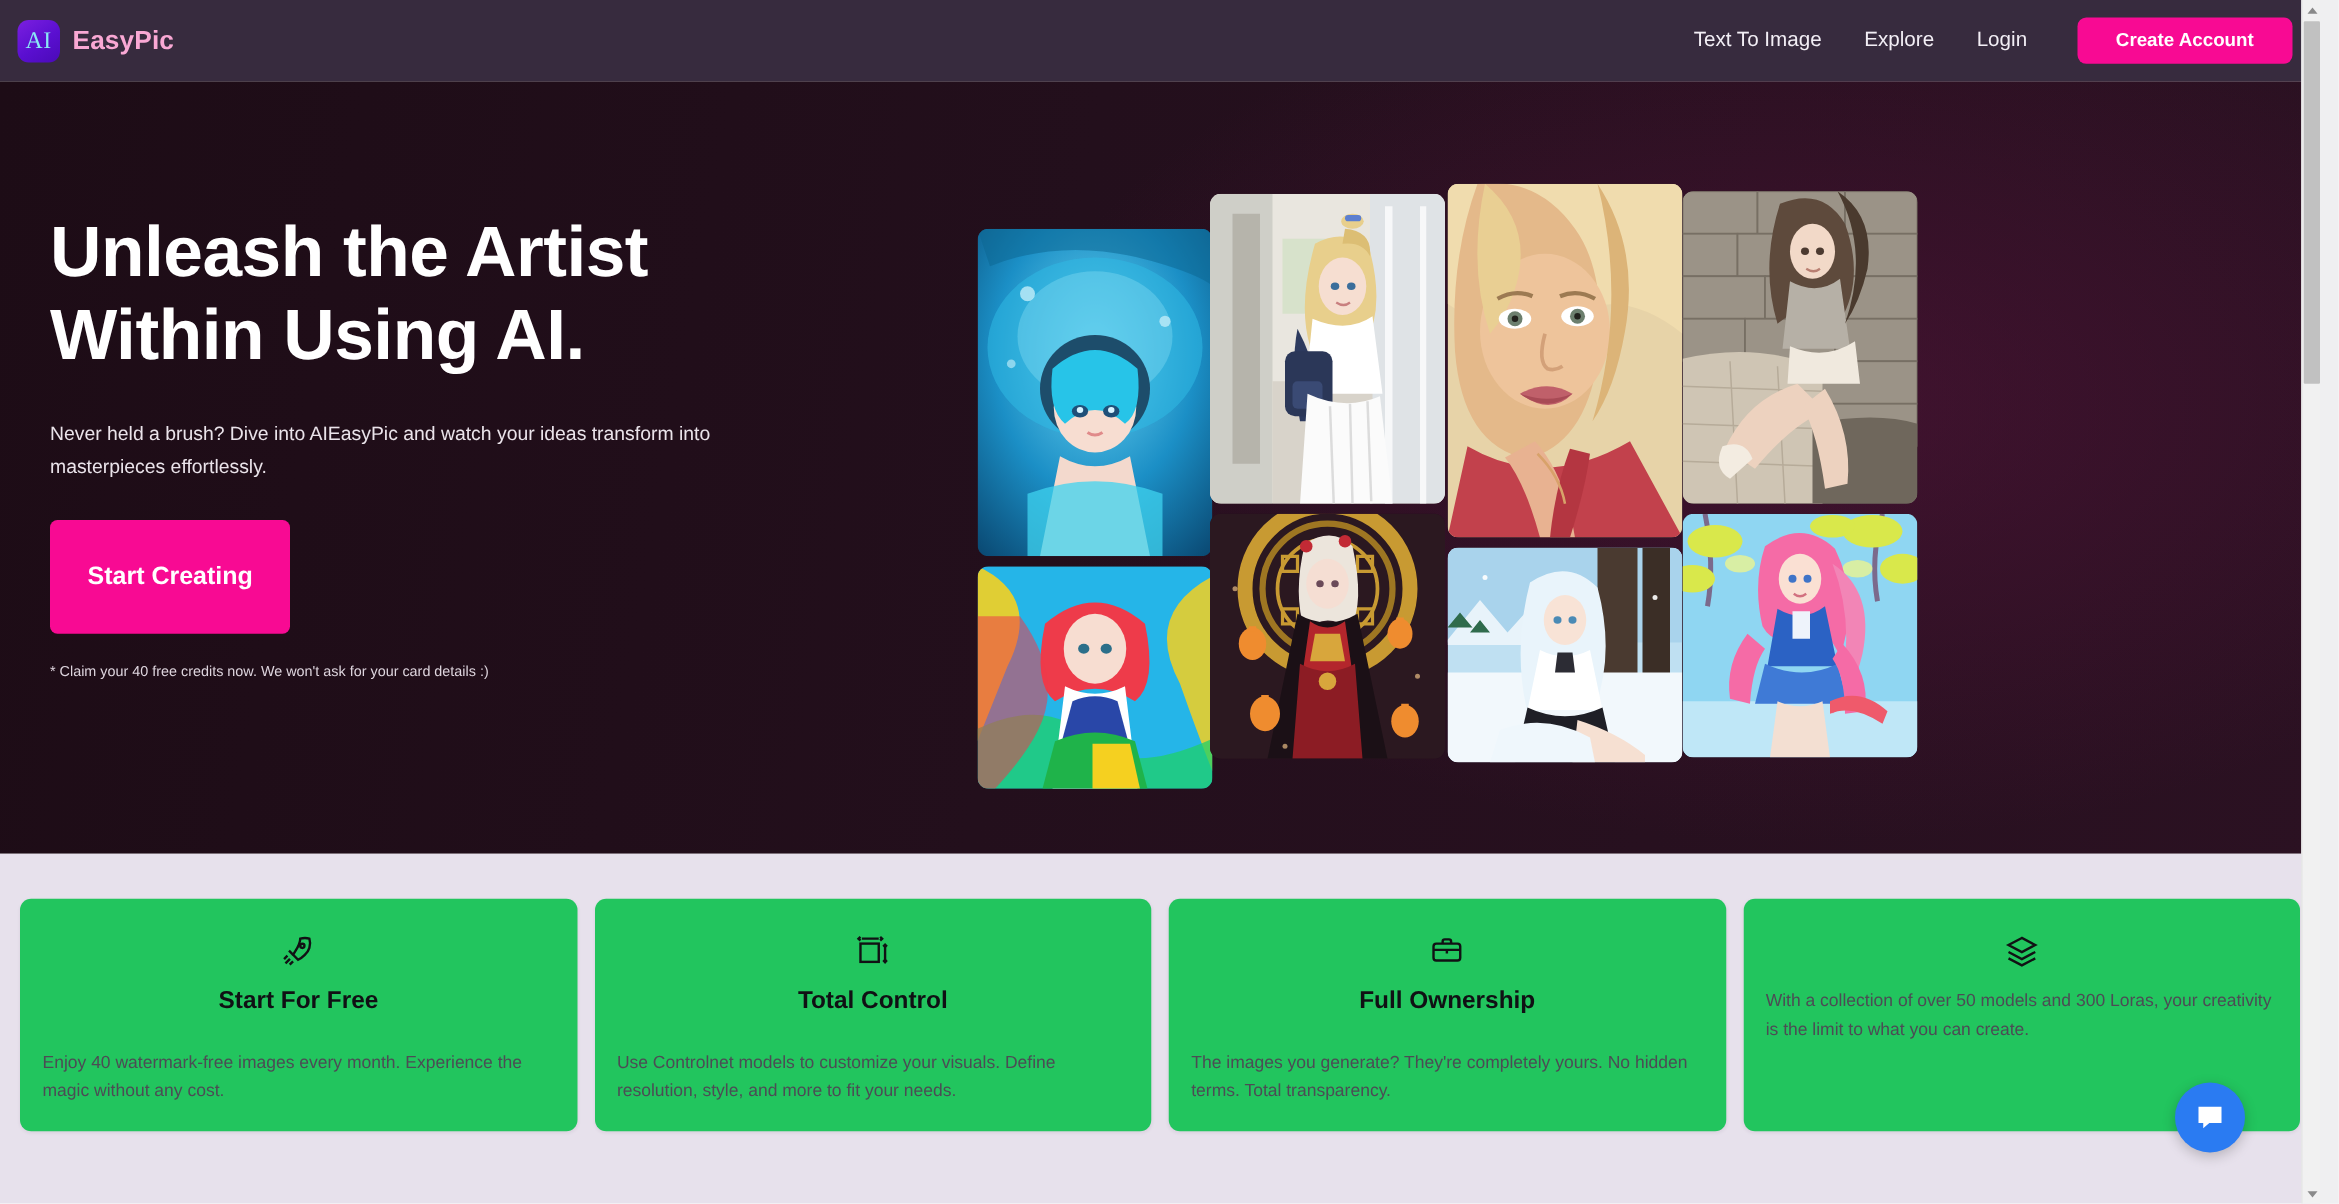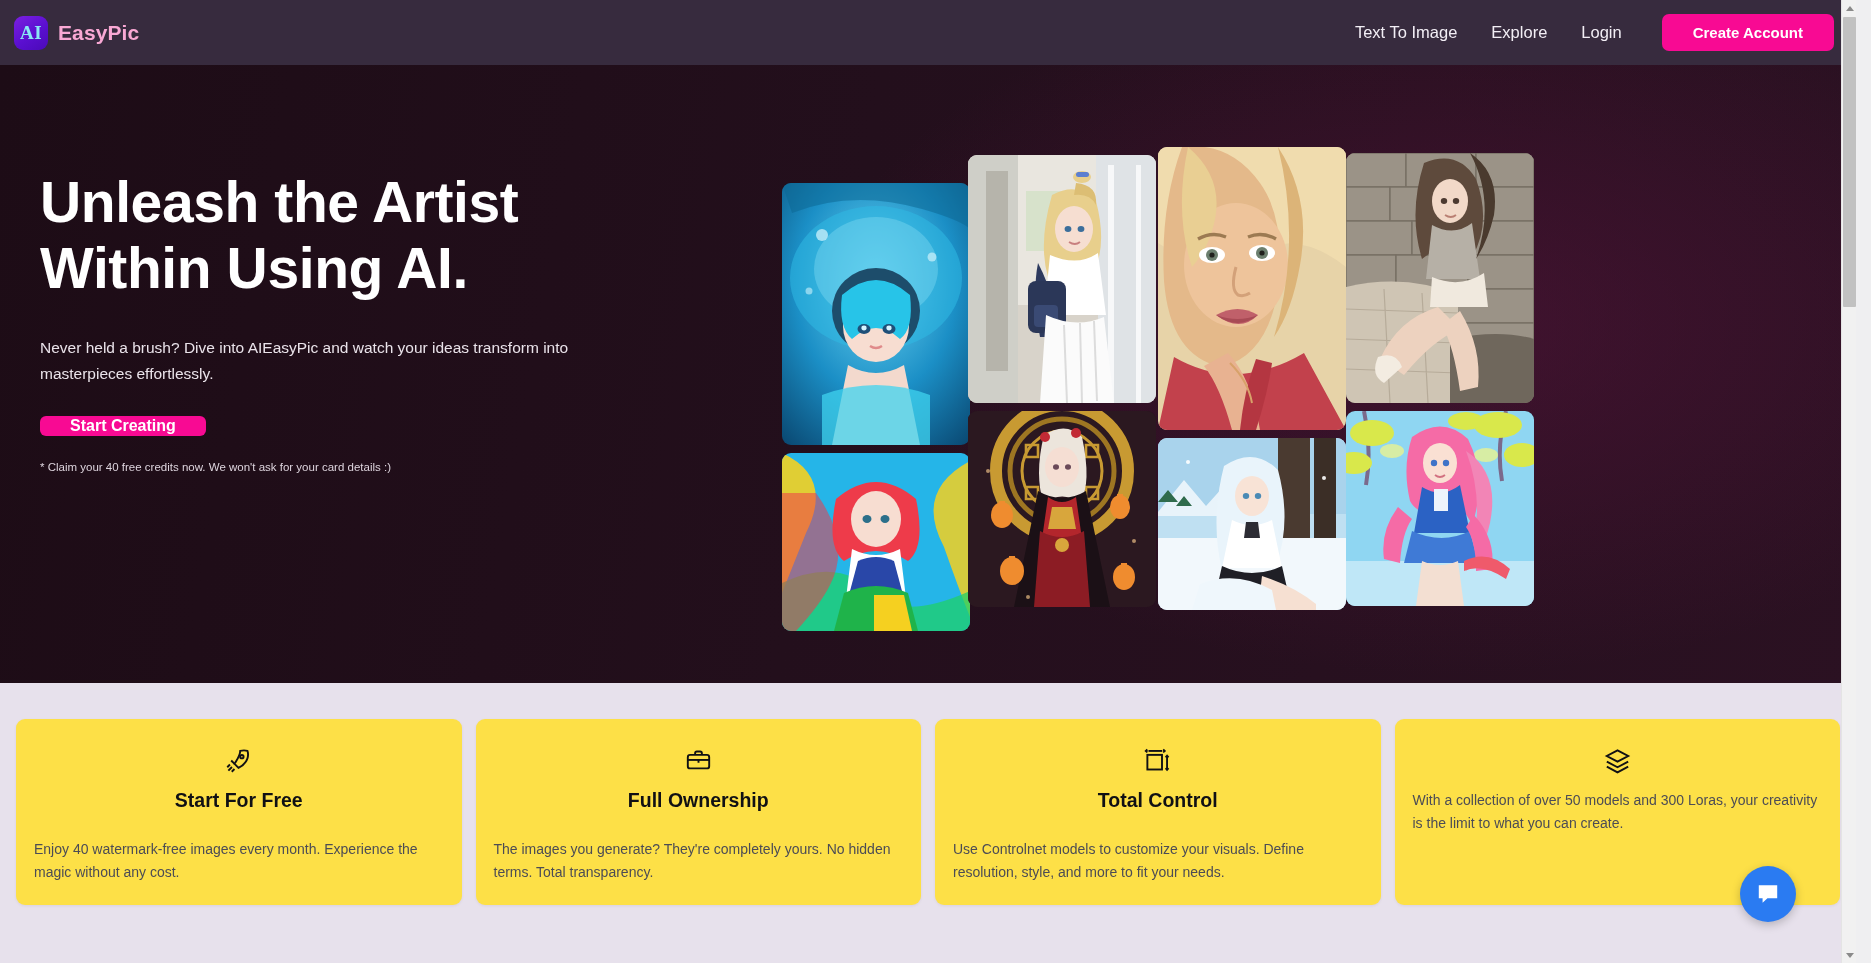--- a/index.html
+++ b/index.html
@@ -25,21 +25,21 @@
     display:flex;
     align-items:center;
     padding:0 22px 0 14px;
     z-index:20;
   }
   .brand { display:flex; align-items:center; gap:10px; }
   .brand-logo {
     width:34px; height:34px; border-radius:9px;
     background:linear-gradient(145deg,#7b1fe0 0%,#5a0fd0 55%,#4a0ab8 100%);
     display:flex; align-items:center; justify-content:center;
-    font-weight:bold; font-size:19px; letter-spacing:.5px;
+    font-weight:normal; font-size:19px; letter-spacing:.5px;
     color:#8ae7f5;
     font-family:"Liberation Serif", serif;
   }
   .brand-name {
     color:#f9a8d4; font-size:21px; font-weight:bold; letter-spacing:.1px;
   }
   .nav {
     margin-left:auto;
     display:flex; align-items:center; gap:34px;
   }
@@ -85,23 +85,23 @@
     margin-top:34px;
     width:585px;
   }
   .hero-btn {
     margin-top:30px;
     display:inline-block;
     background:#f80a93;
     color:#ffffff;
     border:none;
     border-radius:6px;
-    padding:1px 30px;
+    padding:34px 30px;
     font-family:"Liberation Sans", sans-serif;
-    font-size:16px;
+    font-size:20px;
     font-weight:bold;
     cursor:pointer;
   }
   .hero-note {
     margin-top:25px;
     color:#ded5de;
     font-size:11.5px;
   }
 
   
@@ -131,21 +131,21 @@
     position:relative;
     background:#e7e1ec;
     height:280px;
     padding:36px 16px 0 16px;
     display:flex;
     gap:14px;
     align-items:flex-start;
   }
   .fcard {
     flex:1;
-    background:#fde047;
+    background:#22c55e;
     border-radius:9px;
     min-height:186px;
     padding:26px 18px 22px 18px;
     box-shadow:0 1px 3px rgba(40,20,50,.07);
   }
   .ficon {
     display:flex; justify-content:center; margin-bottom:14px;
     height:30px; align-items:center;
   }
   .ficon svg { width:27px; height:27px; stroke:#111114; fill:none; stroke-width:1.7; }
@@ -500,42 +500,42 @@
           <path d="M6.2 17.8 3 21M4.4 15.6 2 18M8.4 19.6 6 22"></path>
         </svg>
       </div>
       <div class="ftitle">Start For Free</div>
       <div class="fdesc">Enjoy 40 watermark-free images every month. Experience the magic without any cost.</div>
     </div>
 
     <div class="fcard">
       <div class="ficon">
         <svg viewBox="0 0 24 24">
-          <rect x="2.5" y="7" width="19" height="12" rx="2"></rect>
-          <path d="M9 7V5.5A1.5 1.5 0 0 1 10.5 4h3A1.5 1.5 0 0 1 15 5.5V7"></path>
-          <path d="M2.5 11.5h19"></path>
-          <path d="M12 11v3"></path>
-        </svg>
-      </div>
-      <div class="ftitle">Full Ownership</div>
-      <div class="fdesc">The images you generate? They're completely yours. No hidden terms. Total transparency.</div>
-    </div>
-
-    <div class="fcard">
-      <div class="ficon">
-        <svg viewBox="0 0 24 24">
           <rect x="3" y="7" width="13" height="13"></rect>
           <path d="M4 3.5h12"></path>
           <path d="M3 2.2 1.6 3.5 3 4.8M17 2.2l1.4 1.3L17 4.8"></path>
           <path d="M20.5 8v12"></path>
           <path d="M19.2 9.2 20.5 7.8 21.8 9.2M19.2 18.8l1.3 1.4 1.3-1.4"></path>
         </svg>
       </div>
       <div class="ftitle">Total Control</div>
       <div class="fdesc">Use Controlnet models to customize your visuals. Define resolution, style, and more to fit your needs.</div>
+    </div>
+
+    <div class="fcard">
+      <div class="ficon">
+        <svg viewBox="0 0 24 24">
+          <rect x="2.5" y="7" width="19" height="12" rx="2"></rect>
+          <path d="M9 7V5.5A1.5 1.5 0 0 1 10.5 4h3A1.5 1.5 0 0 1 15 5.5V7"></path>
+          <path d="M2.5 11.5h19"></path>
+          <path d="M12 11v3"></path>
+        </svg>
+      </div>
+      <div class="ftitle">Full Ownership</div>
+      <div class="fdesc">The images you generate? They're completely yours. No hidden terms. Total transparency.</div>
     </div>
 
     <div class="fcard">
       <div class="ficon">
         <svg viewBox="0 0 24 24">
           <path d="M12 3 2.5 8 12 13l9.5-5z"></path>
           <path d="M2.5 13 12 18l9.5-5"></path>
           <path d="M2.5 17.5 12 22.5l9.5-5"></path>
         </svg>
       </div>

